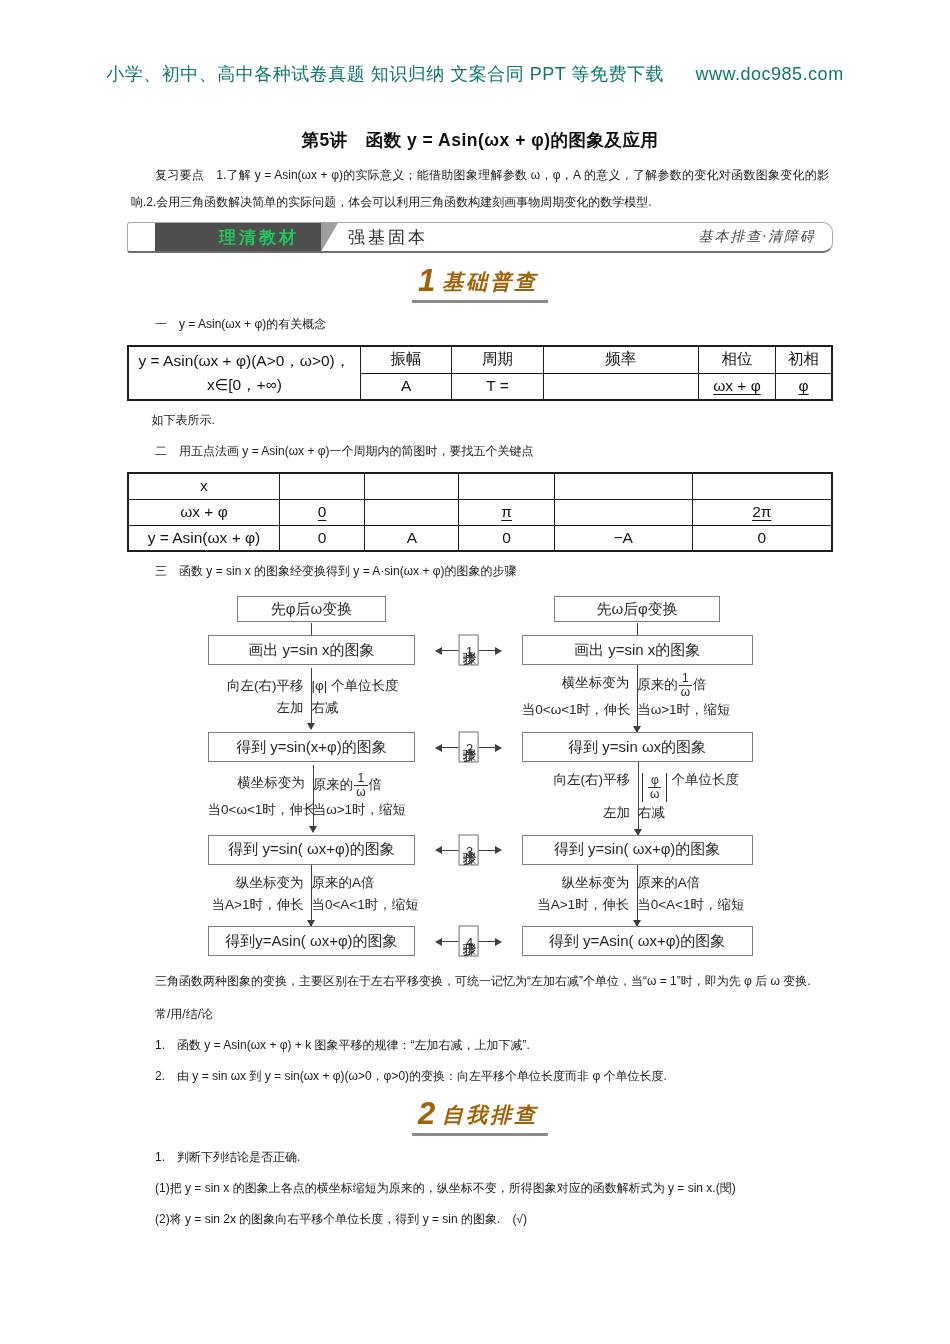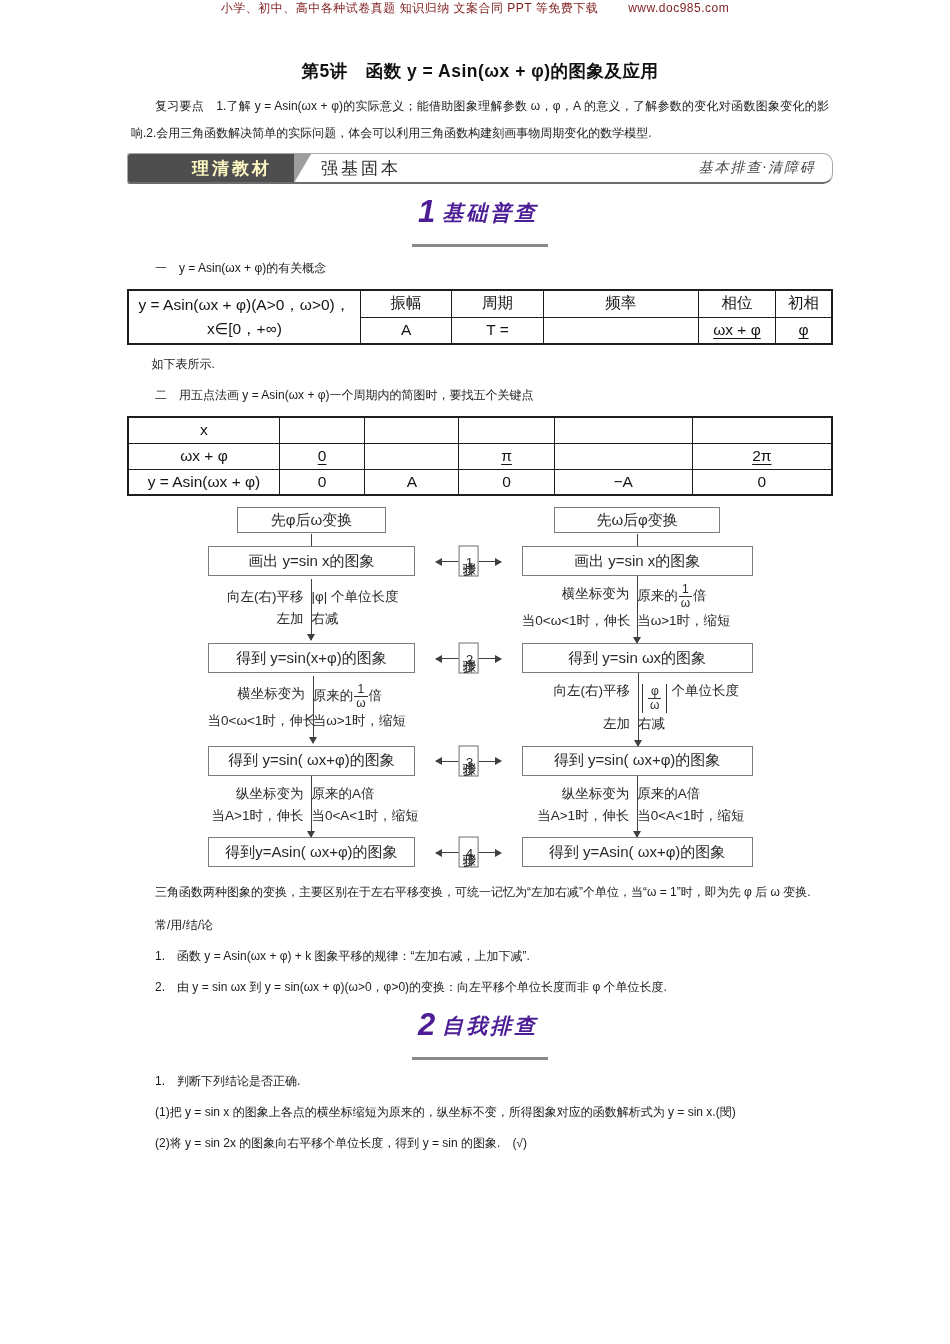--- a/index.html
+++ b/index.html
@@ -5,21 +5,21 @@
   * { box-sizing: border-box; }
   html,body { margin:0; padding:0; }
   body {
     width:950px; height:1344px; background:#ffffff; overflow:hidden;
     font-family:"Liberation Sans","DejaVu Sans",sans-serif;
     color:#1c1c1c;
   }
   .page { position:relative; width:950px; height:1344px; }
 
   .top-header {
-    text-align:center; font-size:12px; color:#7f1d1d;
+    margin-top:62px; text-align:center; font-size:18px; color:#0f766e;
     letter-spacing:0.5px;
   }
   .top-header .url { margin-left:26px; }
 
   .content { width:706px; margin:0 auto 0 127px; }
 
   .doc-title {
     text-align:center; font-size:17.5px; font-weight:bold; color:#111;
     margin:42px 0 10px 0; letter-spacing:0.5px;
   }
@@ -29,42 +29,42 @@
     margin:4px;
   }
 
   
   .banner {
     margin-top:6px; height:31px; display:flex; align-items:stretch;
     border:1px solid #a8a8a8; border-bottom:2px solid #6c6c6c;
     border-radius:3px 10px 10px 3px; overflow:hidden; background:#fff;
   }
   .banner-dark {
-    background:#4e4e4e; color:#fef9c3; display:flex; align-items:center;
-    padding:0 22px 0 64px; font-size:17px; font-weight:bold; letter-spacing:3px;
+    background:#4e4e4e; color:#22c55e; display:flex; align-items:center;
+    padding:0 22px 0 64px; font-size:17px; font-weight:bold; letter-spacing:3px;margin-left:27px;
   }
   .banner-notch {
     width:0; height:0;
     border-top:29px solid #9e9e9e; border-right:17px solid transparent;
   }
   .banner-mid {
     display:flex; align-items:center; padding:0 10px; font-size:17px;
     font-weight:normal; color:#2e2e2e; letter-spacing:3px;
   }
   .banner-right {
     margin-left:auto; display:flex; align-items:center; padding-right:16px;
     font-family:"Liberation Serif","DejaVu Serif",serif; font-style:italic;
     font-size:14px; color:#3f3f3f; letter-spacing:2px;
   }
 
   
   .sec { text-align:center; margin:10px 0 8px 0; }
   .sec .inner {
-    display:inline-block; border-bottom:3px solid #8a8a8a; padding:0 10px 14px 6px;
-    color:#4c1d95; font-style:italic; font-weight:bold;text-align:right;
+    display:inline-block; border-bottom:3px solid #8a8a8a; padding:0 10px 1px 6px;
+    color:#a16207; font-style:italic; font-weight:bold;text-align:right;
   }
   .sec .num { font-size:31px; margin-right:7px; vertical-align:-2px; }
   .sec .lbl { font-size:21px; letter-spacing:3px; }
 
   
   table { width:100%; border-collapse:collapse; margin:7px 0 6px 0; border:2px solid #1e1e1e; }
   td {
     border:1.5px solid #1e1e1e; text-align:center; font-size:15.5px;
     padding:2px 4px; height:26px; color:#141414;
   }
@@ -206,20 +206,21 @@
         <td class="c1">y = Asin(ωx + φ)</td>
         <td>0</td>
         <td>A</td>
         <td>0</td>
         <td>−A</td>
         <td>0</td>
       </tr>
     </tbody>
       </table>
 
+    <p class="para">三　函数 y = sin x 的图象经变换得到 y = A·sin(ωx + φ)的图象的步骤</p>
 
     <div class="diagram">
 
       <div class="drow rh-header">
         <div class="dcol-l">
             <div class="dbox hdr">先φ后ω变换</div>
           </div>
         <div class="dcol-c"></div>
         <div class="dcol-r">
             <div class="dbox hdr">先ω后φ变换</div>

